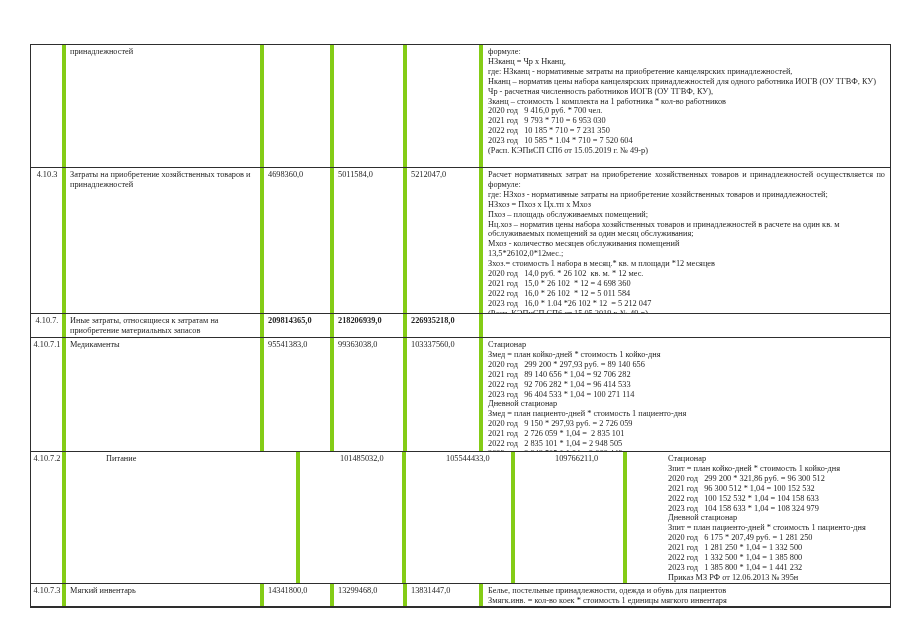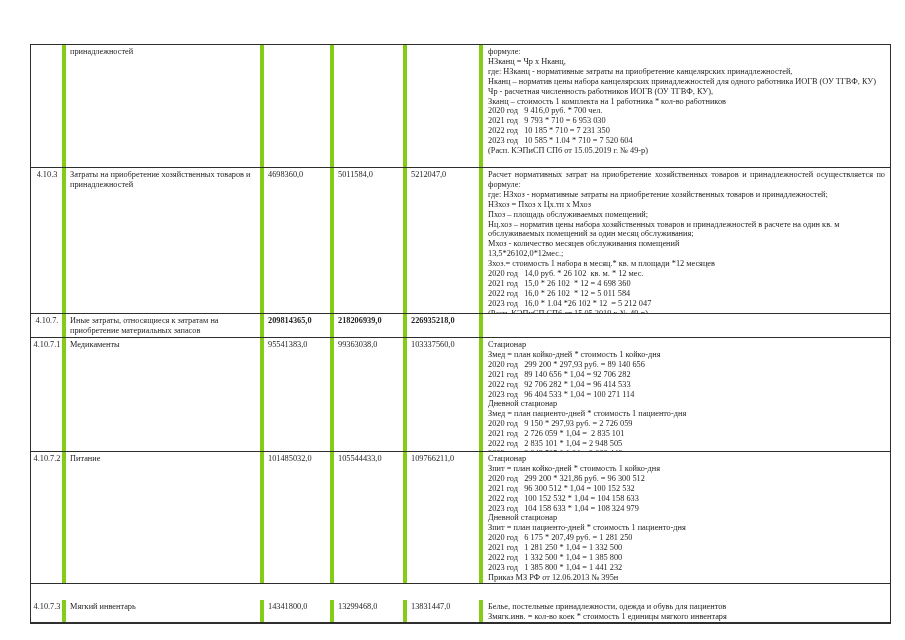--- a/index.html
+++ b/index.html
@@ -17,22 +17,22 @@
     display:grid;
     grid-template-columns:35px 198px 70px 73px 76px 1fr;
     border-bottom:1px solid #2e2e2e;
     box-sizing:border-box;overflow:hidden;
   }
   .row:last-child{border-bottom:none;}
   .row-1{height:123px;}
   .row-2{height:146px;}
   .row-3{height:24px;}
   .row-4{height:114px;}
-  .row-5{height:132px;}
-  .row-6{height:22px;margin-top:16px;}
+  .row-5{height:132px;gap:36px;}
+  .row-6{height:22px;}
   .cell{
     border-right:4px solid #84cc16;
     box-sizing:border-box;overflow:hidden;
     font-size:8.3px;line-height:9.9px;
     padding:2px 3px 1px 3px;
   }
   .cell:last-child{border-right:none;}
   .c-num{padding-left:2px;padding-right:1px;text-align:center;}
   .c-name{padding-left:4px;}
   .c-val{padding-left:4px;}

